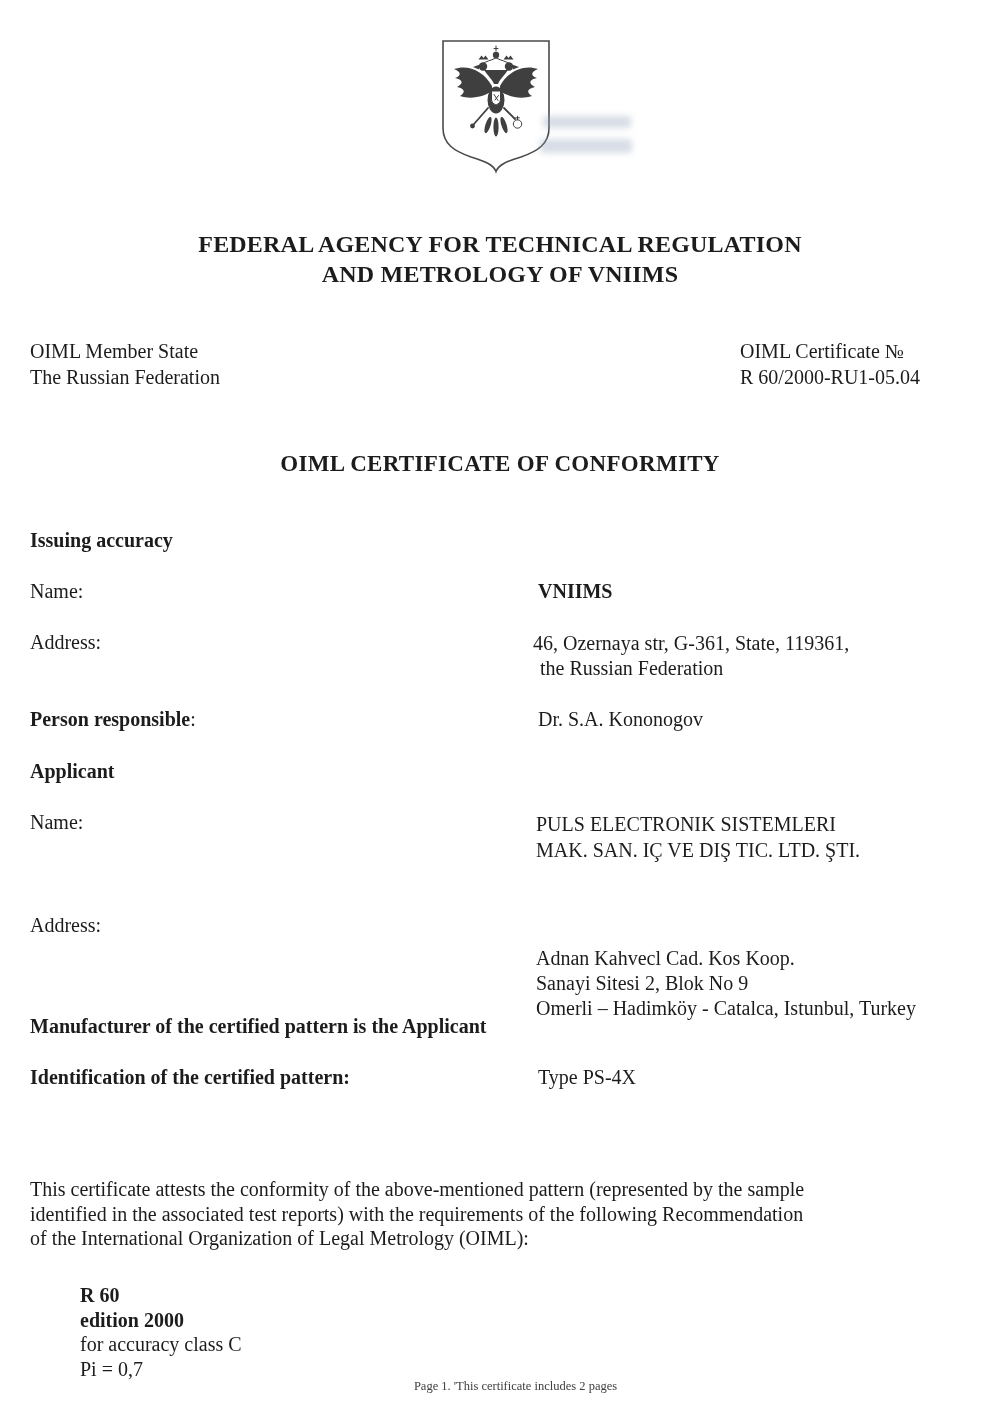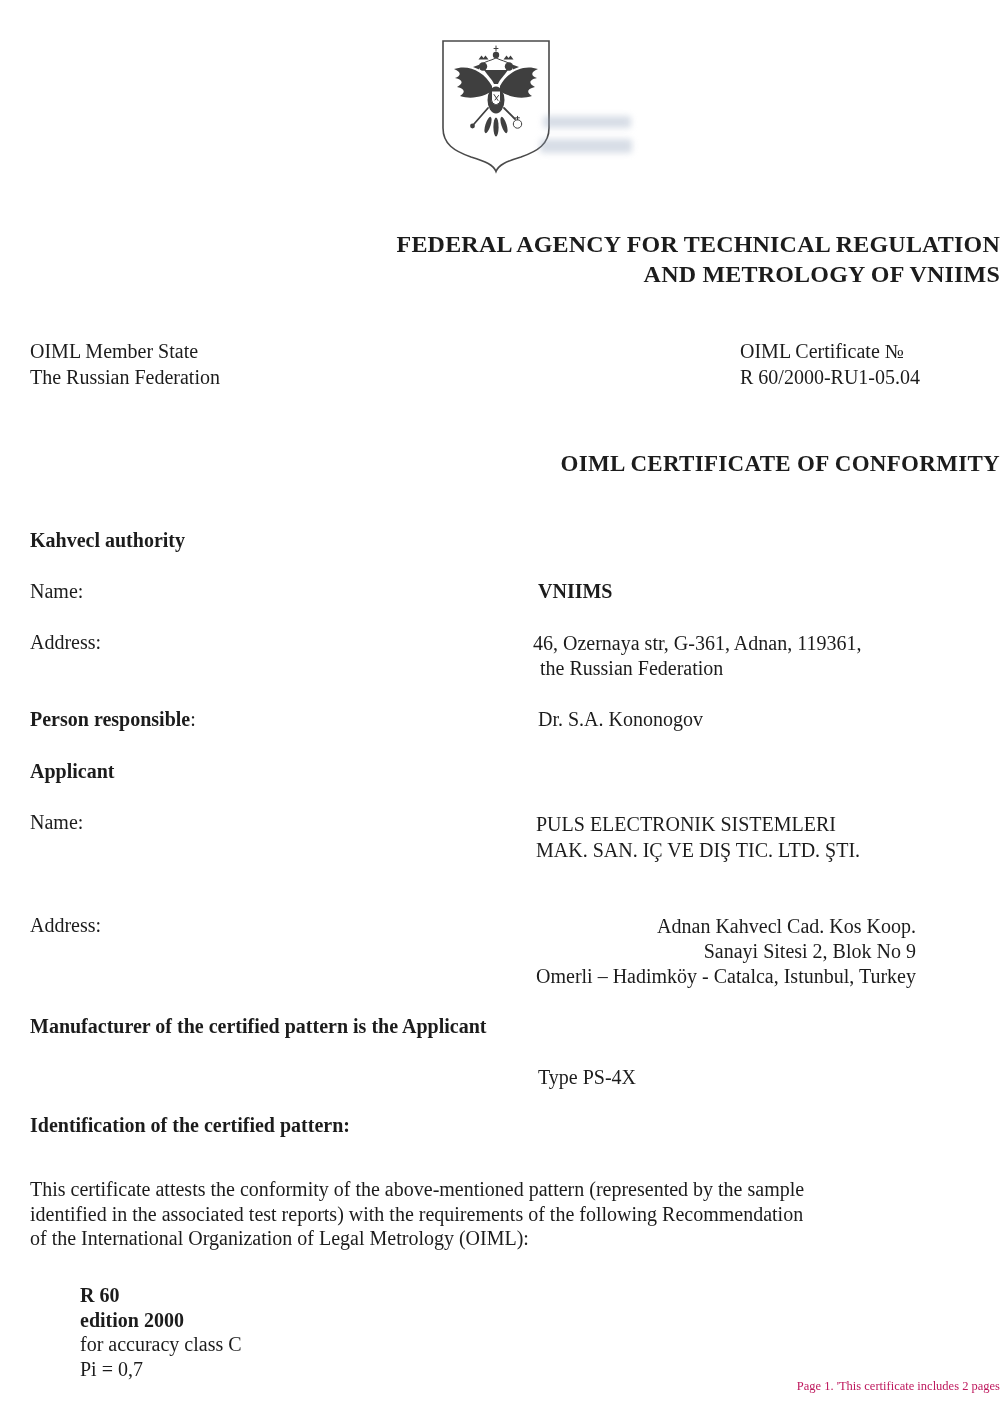--- a/index.html
+++ b/index.html
@@ -8,28 +8,28 @@
     width:1000px;height:1414px;
     margin:0 auto;
     background:#ffffff;
     font-family:"Liberation Serif","DejaVu Serif",serif;
     color:#1c1c1c;
     overflow:hidden;
   }
   .abs{position:absolute;white-space:nowrap;}
   .b{font-weight:700;}
   .body-text{font-size:20px;}
-  .center{left:0;right:0;text-align:right;}
+  .center{left:0;right:0;text-align:center;}
   .agency-header{top:229px;font-size:24px;font-weight:700;line-height:30px;letter-spacing:.2px;}
   .doc-title{top:451px;font-size:23px;font-weight:700;letter-spacing:.3px;}
   .two-line{line-height:26px;}
   .addr-lines{line-height:25px;}
   .attest{line-height:24.5px;}
   .rec{line-height:24.6px;}
-  .footer-note{top:1379px;font-size:12.5px;padding-left:31px;color:#be185d;}
+  .footer-note{top:1379px;font-size:12.5px;padding-left:31px;color:#404040;}
   .emblem-box{left:436px;top:38px;width:120px;height:136px;}
   .emblem-box svg{width:100%;height:100%;display:block;}
   .shield{fill:#ffffff;stroke:#4a4a4a;stroke-width:1.6;}
   .fl{fill:#3f3f3f;stroke:none;}
   .st{stroke:#3f3f3f;stroke-width:1.8;fill:none;stroke-linecap:round;}
   .st.thin{stroke-width:1;}
   .stw{stroke:#3f3f3f;stroke-width:1;fill:#ffffff;}
   .smudge{
     position:absolute;
     background:rgba(150,165,190,.38);
@@ -95,52 +95,52 @@
     <div>OIML Member State</div>
     <div>The Russian Federation</div>
   </div>
   <div class="abs body-text two-line" style="left:740px;top:338px;">
     <div>OIML Certificate №</div>
     <div>R 60/2000-RU1-05.04</div>
   </div>
 
   <div class="abs center doc-title">OIML CERTIFICATE OF CONFORMITY</div>
 
-  <div class="abs body-text b" style="left:30px;top:529px;">Kahvecl authority</div>
+  <div class="abs body-text b" style="left:30px;top:529px;">Issuing accuracy</div>
 
   <div class="abs body-text" style="left:30px;top:580px;">Name:</div>
   <div class="abs body-text" style="left:538px;top:580px;font-weight:bold;">VNIIMS</div>
 
   <div class="abs body-text" style="left:30px;top:631px;">Address:</div>
   <div class="abs body-text addr-lines" style="left:533px;top:631px;">
-    <div>46, Ozernaya str, G-361, Adnan, 119361,</div>
+    <div>46, Ozernaya str, G-361, State, 119361,</div>
     <div class="indent2">the Russian Federation</div>
   </div>
 
   <div class="abs body-text" style="left:30px;top:708px;"><span class="b">Person responsible</span><span>:</span></div>
   <div class="abs body-text" style="left:538px;top:708px;">Dr. S.A. Kononogov</div>
 
   <div class="abs body-text b" style="left:30px;top:760px;">Applicant</div>
 
   <div class="abs body-text" style="left:30px;top:811px;">Name:</div>
   <div class="abs body-text two-line" style="left:536px;top:811px;">
     <div>PULS ELECTRONIK SISTEMLERI</div>
     <div>MAK. SAN. IÇ VE DIŞ TIC. LTD. ŞTI.</div>
   </div>
 
   <div class="abs body-text" style="left:30px;top:914px;">Address:</div>
-  <div class="abs body-text addr-lines" style="left:536px;top:914px;text-align:right;">
+  <div class="abs body-text addr-lines" style="left:536px;top:946px;">
     <div>Adnan Kahvecl Cad. Kos Koop.</div>
     <div>Sanayi Sitesi 2, Blok No 9</div>
     <div>Omerli – Hadimköy - Catalca, Istunbul, Turkey</div>
   </div>
 
   <div class="abs body-text b" style="left:30px;top:1015px;">Manufacturer of the certified pattern is the Applicant</div>
 
-  <div class="abs body-text b" style="left:30px;top:1066px;margin-top:48px;">Identification of the certified pattern:</div>
+  <div class="abs body-text b" style="left:30px;top:1066px;">Identification of the certified pattern:</div>
   <div class="abs body-text" style="left:538px;top:1066px;">Type PS-4X</div>
 
 
   <div class="abs body-text attest" style="left:30px;top:1177px;">
     <div>This certificate attests the conformity of the above-mentioned pattern (represented by the sample</div>
     <div>identified in the associated test reports) with the requirements of the following Recommendation</div>
     <div>of the International Organization of Legal Metrology (OIML):</div>
   </div>
 
   <div class="abs body-text rec" style="left:80px;top:1283px;">

